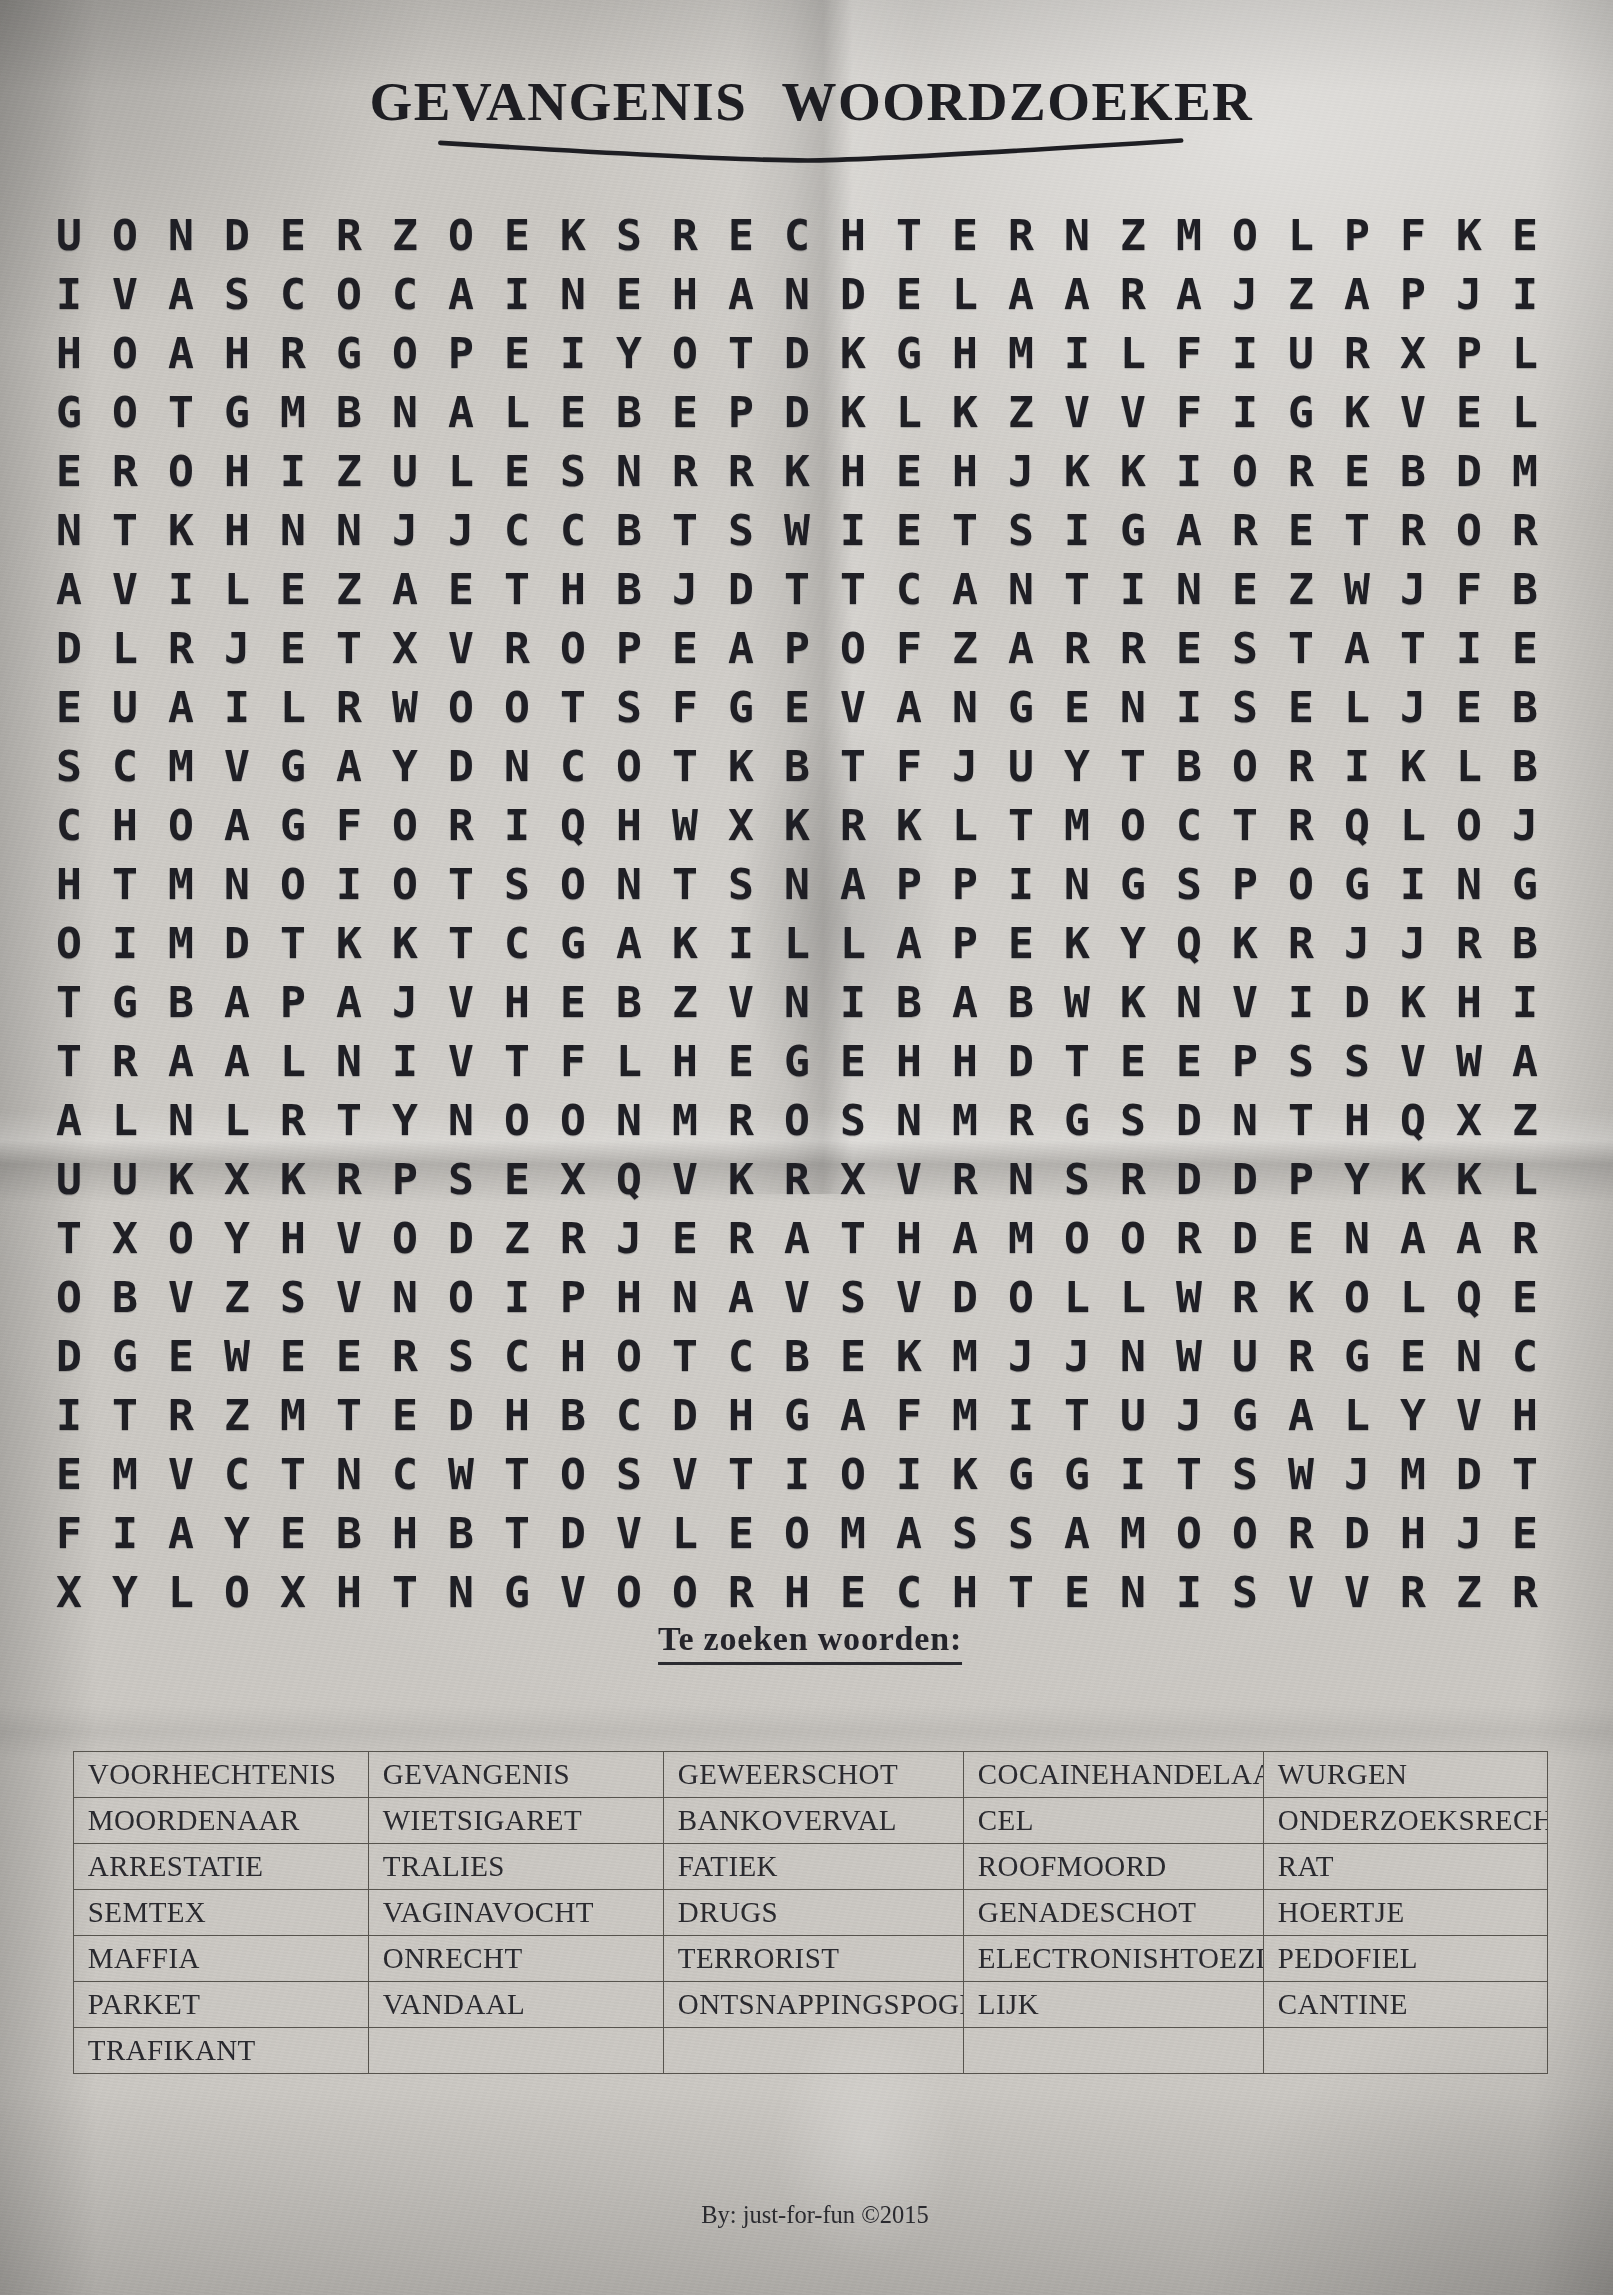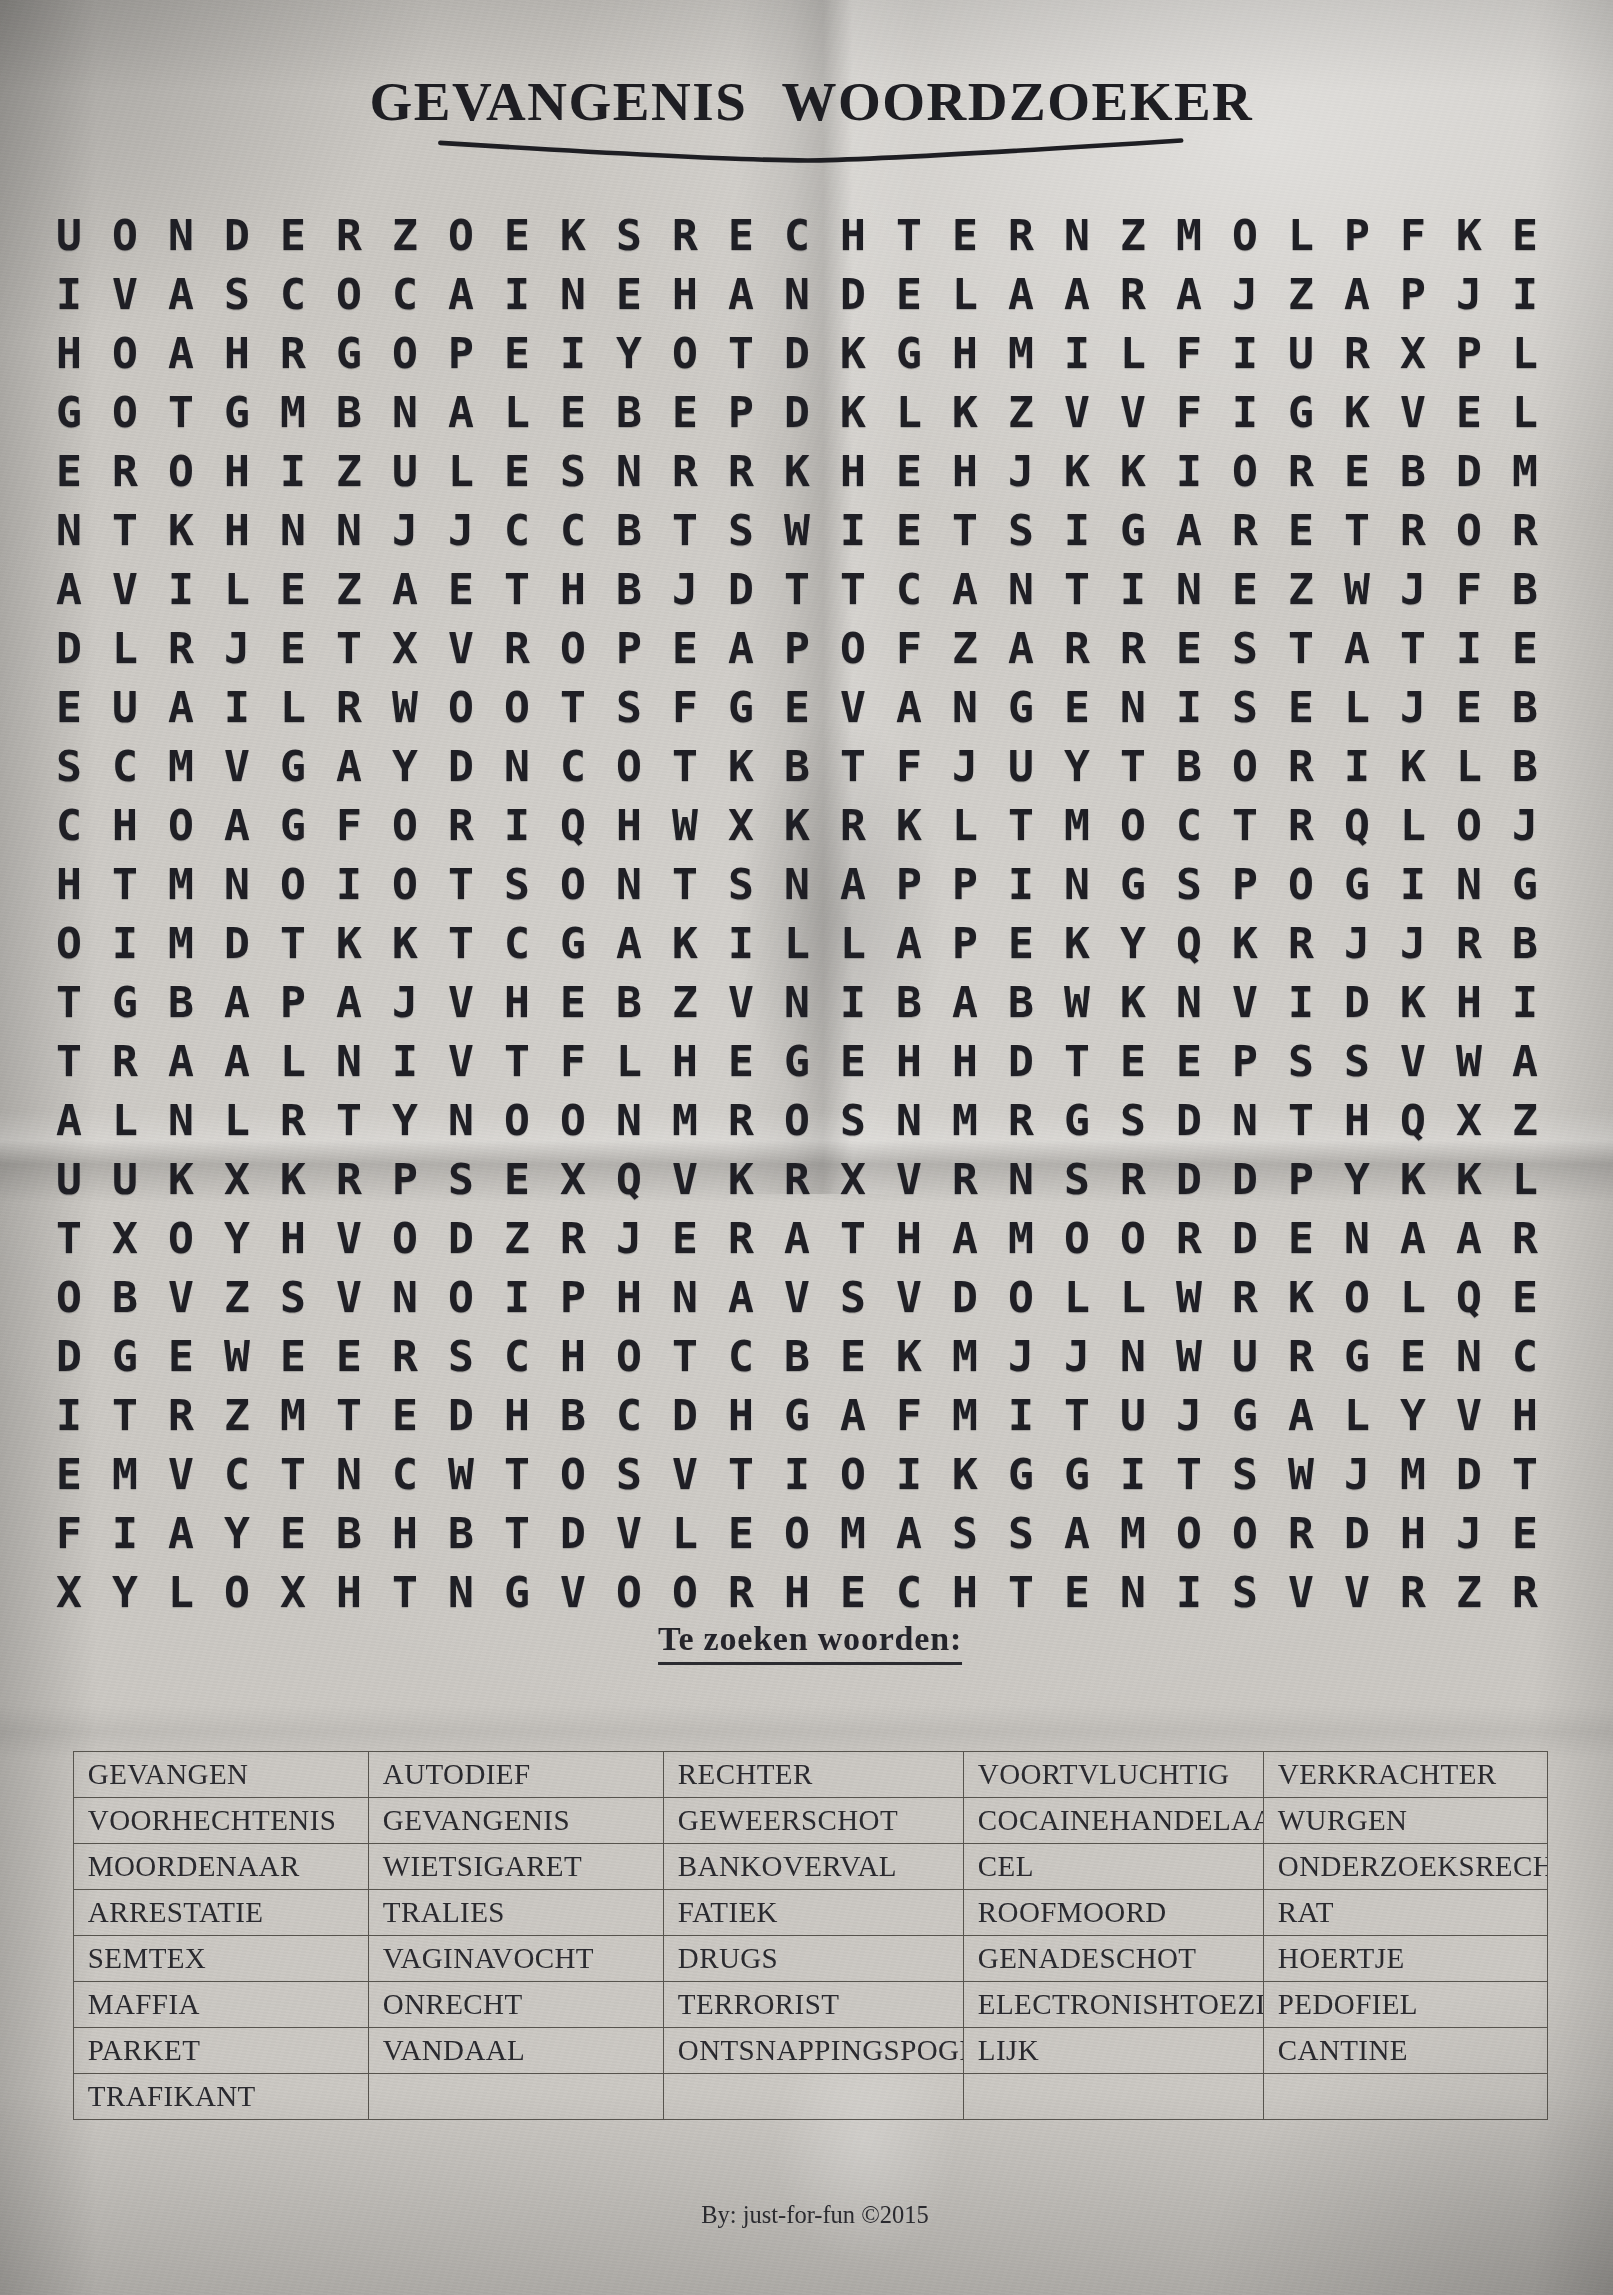--- a/index.html
+++ b/index.html
@@ -752,27 +752,20 @@
 
 <table class="word-table">
   <colgroup>
     <col style="width:295px">
       <col style="width:295px">
       <col style="width:300px">
     <col style="width:300px">
       <col style="width:284px">
   </colgroup>
   <tbody>
-      <tr>
-        <td>GEVANGEN</td>
-        <td>AUTODIEF</td>
-        <td>RECHTER</td>
-        <td>VOORTVLUCHTIG</td>
-        <td>VERKRACHTER</td>
-      </tr>
       <tr>
         <td>VOORHECHTENIS</td>
         <td>GEVANGENIS</td>
         <td>GEWEERSCHOT</td>
         <td>COCAINEHANDELAAR</td>
         <td>WURGEN</td>
       </tr>
       <tr>
         <td>MOORDENAAR</td>
         <td>WIETSIGARET</td>

